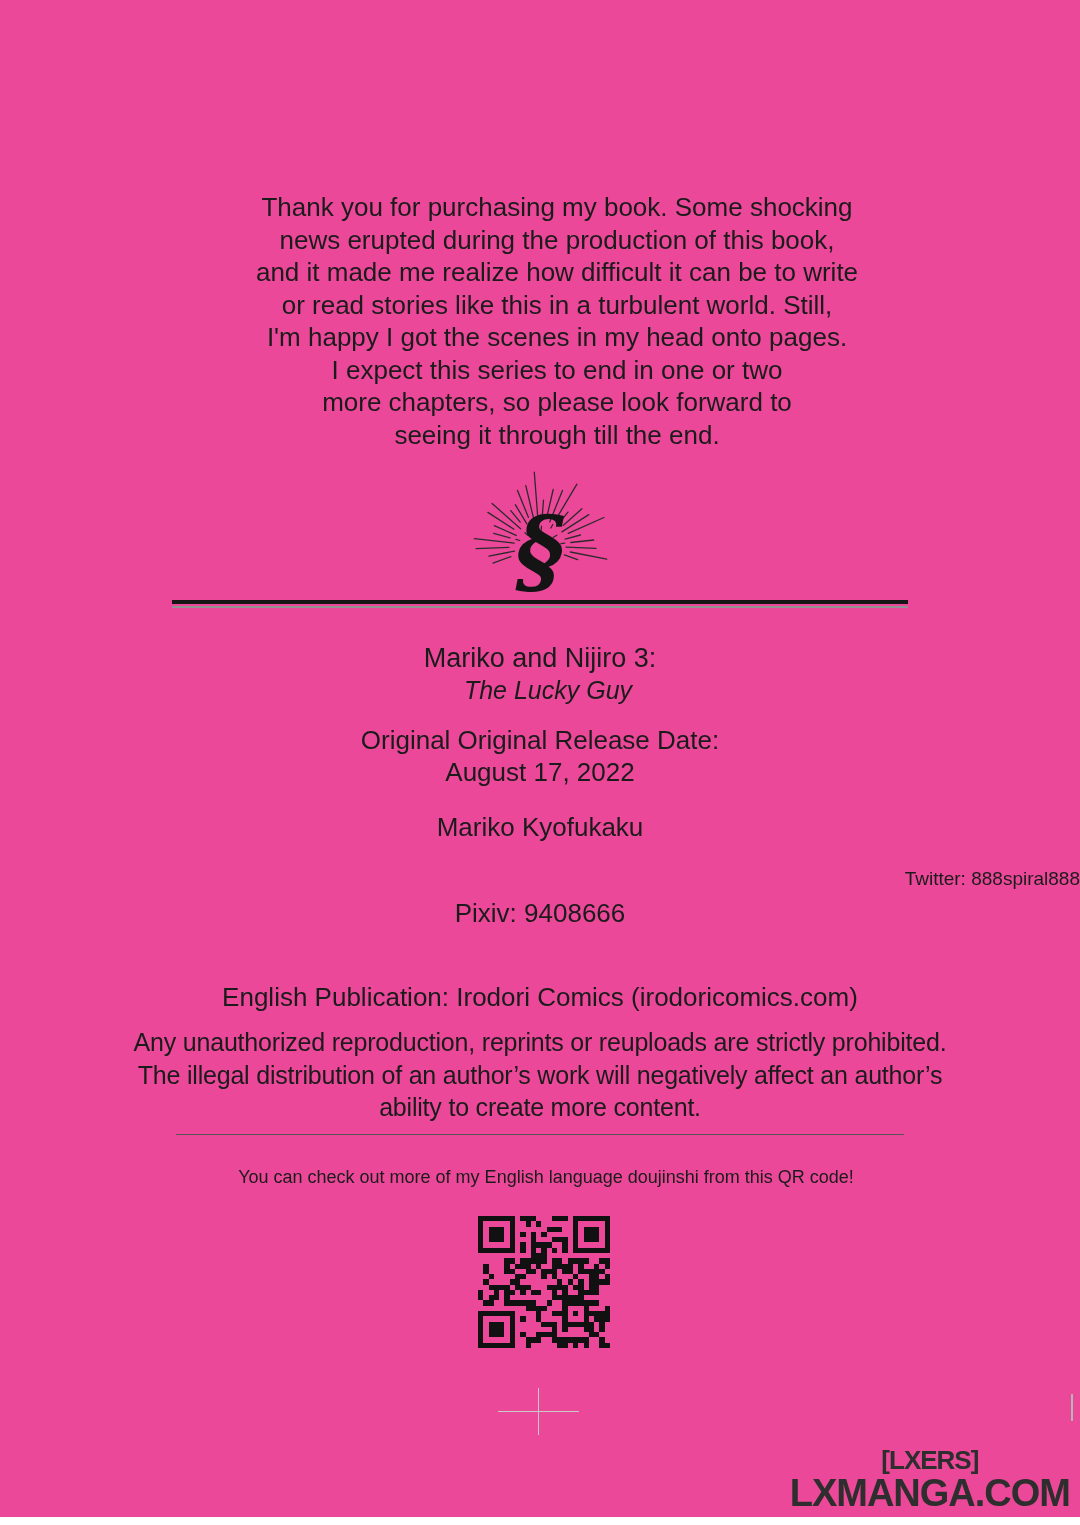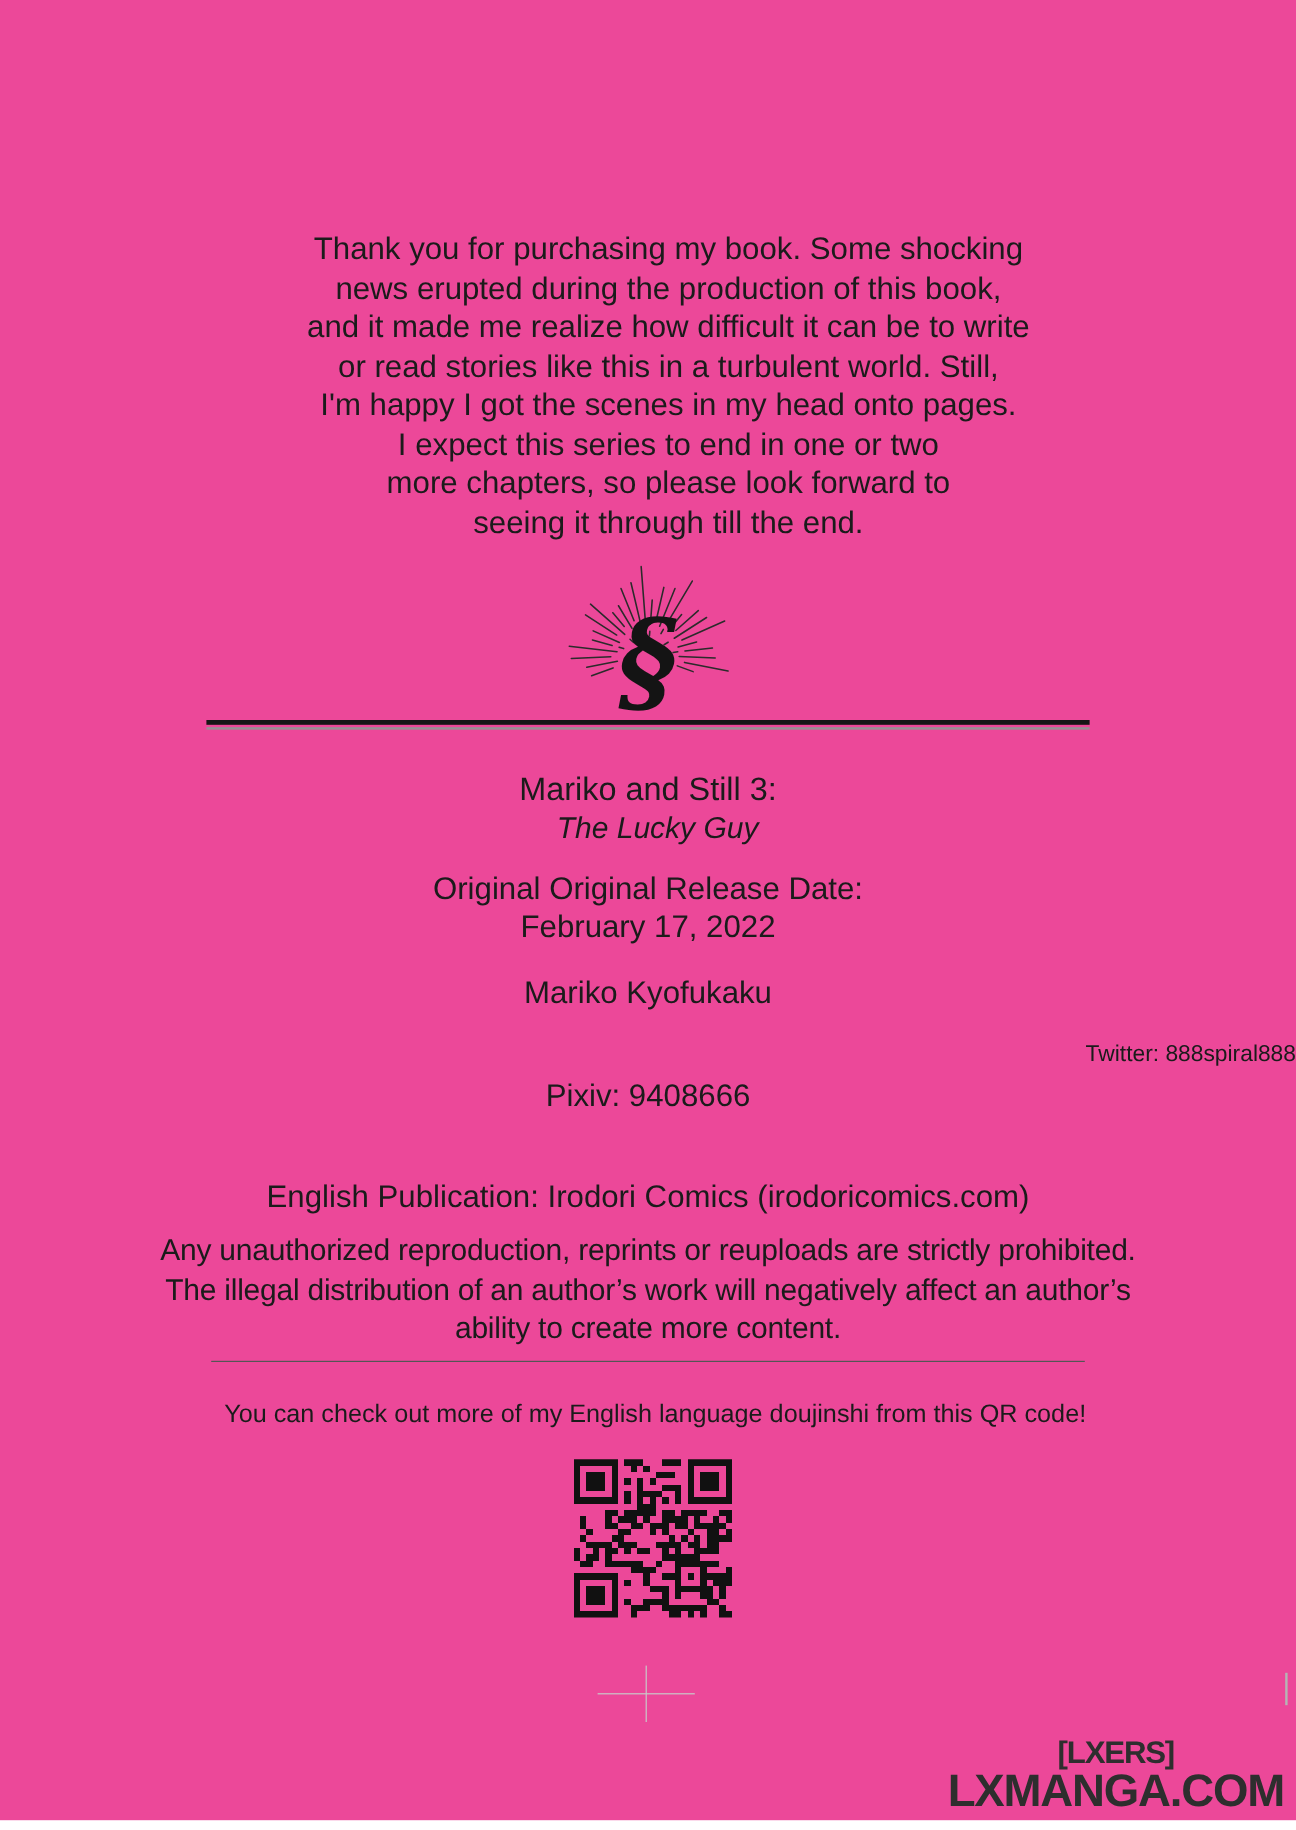--- a/index.html
+++ b/index.html
@@ -22,21 +22,21 @@
   .release-label{top:725px;font-size:26px;}
   .release-date{top:757px;font-size:26px;}
   .author{top:812px;font-size:26px;}
   .twitter{top:868px;font-size:19px;text-align:right;}
   .pixiv{top:898px;font-size:26px;}
   .publication{top:982px;font-size:26px;}
   .copyright{top:1026px;font-size:25px;line-height:32.5px;letter-spacing:-0.2px;}
 
   .rule-thin{left:176px;top:1134px;width:728px;height:1px;background:#555555;}
 
-  .qr-caption{top:1167px;font-size:21px;margin-left:12px;}
+  .qr-caption{top:1167px;font-size:18px;margin-left:12px;}
   .qr{left:478px;top:1216px;}
 
   .crosshair-h{left:498px;top:1411px;width:81px;height:1px;background:#c9c9c9;}
   .crosshair-v{left:538px;top:1388px;width:1px;height:47px;background:#c9c9c9;}
   .trim-right{left:1071px;top:1394px;width:2px;height:27px;background:#b5b5b5;}
 
   .watermark{right:10px;bottom:6px;text-align:center;font-weight:800;color:#2e2e2e;}
   .watermark .wm1{font-size:26px;line-height:30px;letter-spacing:-1px;margin-top:47px;}
   .watermark .wm2{font-size:38px;line-height:36px;letter-spacing:-1px;}
 </style>
@@ -95,24 +95,24 @@
         <line x1="60.9" y1="78.6" x2="43.0" y2="85.1"></line>
       </g>
     <text x="90" y="105" text-anchor="middle" font-family="DejaVu Serif, serif" font-size="94" font-style="italic" font-weight="bold" fill="#141414">§</text>
   </svg>
 
   <div class="abs rule-double">
     <div class="thick"></div>
     <div class="thin"></div>
   </div>
 
-  <div class="abs center line title1">Mariko and Still 3:</div>
+  <div class="abs center line title1">Mariko and Nijiro 3:</div>
   <div class="abs center line title2">The Lucky Guy</div>
   <div class="abs center line release-label">Original Original Release Date:</div>
-  <div class="abs center line release-date">February 17, 2022</div>
+  <div class="abs center line release-date">August 17, 2022</div>
   <div class="abs center line author">Mariko Kyofukaku</div>
   <div class="abs center line twitter">Twitter: 888spiral888</div>
   <div class="abs center line pixiv">Pixiv: 9408666</div>
   <div class="abs center line publication">English Publication: Irodori Comics (irodoricomics.com)</div>
 
   <div class="abs center copyright">
     <div class="line">Any unauthorized reproduction, reprints or reuploads are strictly prohibited.</div>
     <div class="line">The illegal distribution of an author’s work will negatively affect an author’s</div>
     <div class="line">ability to create more content.</div>
   </div>

